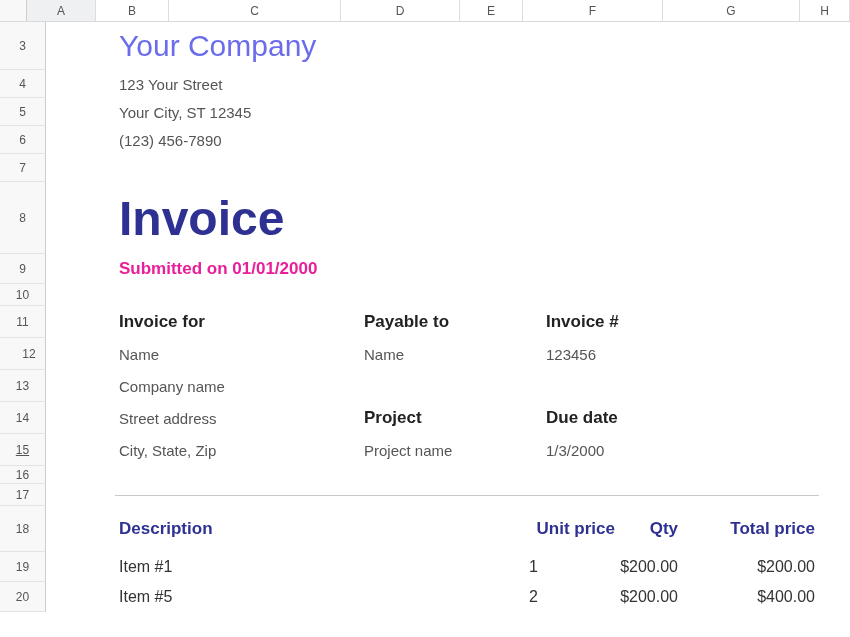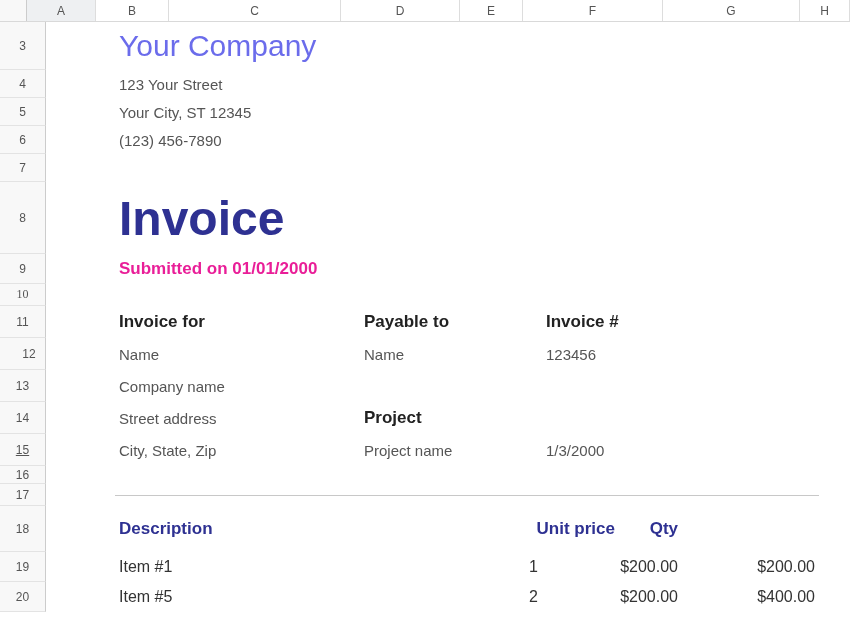--- a/index.html
+++ b/index.html
@@ -152,21 +152,21 @@
   <div class="body">
 
     <div class="row-headers">
       <div class="row-h" style="height: 48px;">3</div>
       <div class="row-h" style="height: 28px;">4</div>
       <div class="row-h" style="height: 28px;">5</div>
       <div class="row-h" style="height: 28px;">6</div>
       <div class="row-h" style="height: 28px;">7</div>
       <div class="row-h" style="height: 72px;">8</div>
       <div class="row-h" style="height: 30px;">9</div>
-      <div class="row-h" style="height: 22px; font-family: Liberation Serif, serif;">10</div>
+      <div class="row-h" style="height: 22px;">10</div>
       <div class="row-h" style="height: 32px;">11</div>
       <div class="row-h" style="height: 32px; padding-left: 13px;">12</div>
       <div class="row-h" style="height: 32px;">13</div>
       <div class="row-h" style="height: 32px;">14</div>
       <div class="row-h" style="height: 32px; text-decoration: underline;">15</div>
       <div class="row-h" style="height: 18px;">16</div>
       <div class="row-h" style="height: 22px;">17</div>
       <div class="row-h" style="height: 46px;">18</div>
       <div class="row-h" style="height: 30px;">19</div>
       <div class="row-h" style="height: 30px;">20</div>
@@ -294,20 +294,21 @@
         <div class="cell col-G"></div>
         <div class="cell col-H"></div>
       </div>
 
       <div class="row" style="height: 32px;">
         <div class="cell col-A"></div>
         <div class="cell col-B sect-val">Street address</div>
         <div class="cell col-C"></div>
         <div class="cell col-D sect-label">Project</div>
         <div class="cell col-E"></div>
+        <div class="cell col-F sect-label">Due date</div>
         <div class="cell col-G"></div>
         <div class="cell col-H"></div>
       </div>
 
       <div class="row" style="height: 32px;">
         <div class="cell col-A"></div>
         <div class="cell col-B sect-val">City, State, Zip</div>
         <div class="cell col-C"></div>
         <div class="cell col-D sect-val">Project name</div>
         <div class="cell col-E"></div>
@@ -335,20 +336,21 @@
         <div class="cell col-H"></div>
       </div>
 
       <div class="row" style="height: 46px;">
         <div class="cell col-A"></div>
         <div class="cell col-B tbl-head">Description</div>
         <div class="cell col-C"></div>
         <div class="cell col-D"></div>
         <div class="cell col-F tbl-head right">Unit price</div>
         <div class="cell col-E tbl-head right">Qty</div>
+        <div class="cell col-G tbl-head right">Total price</div>
         <div class="cell col-H"></div>
       </div>
 
       <div class="row" style="height: 30px;">
         <div class="cell col-A"></div>
         <div class="cell col-B tbl-cell">Item #1</div>
         <div class="cell col-C"></div>
         <div class="cell col-D"></div>
         <div class="cell col-E tbl-cell right">1</div>
         <div class="cell col-F tbl-cell right">$200.00</div>

